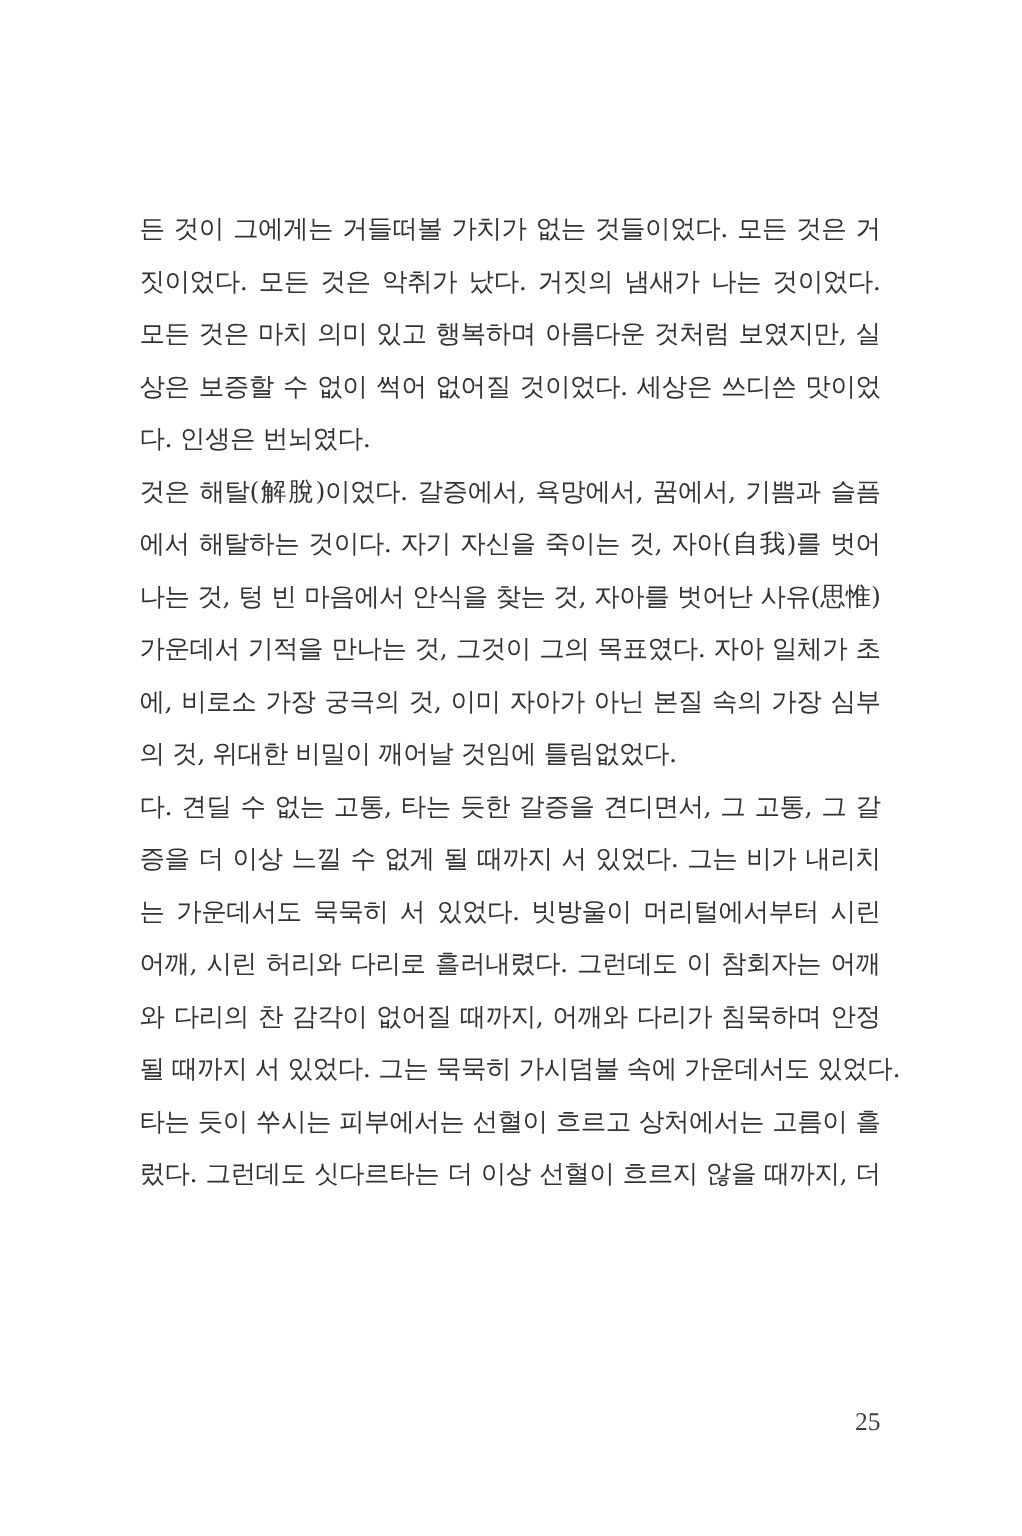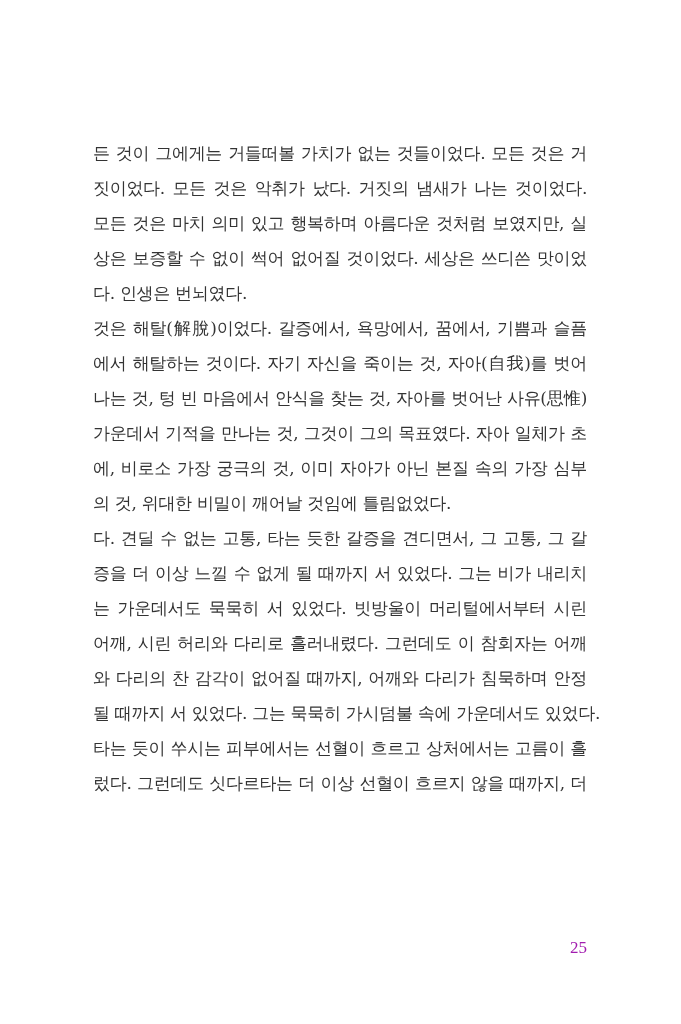--- a/index.html
+++ b/index.html
@@ -43,21 +43,21 @@
     }
     .line.last {
       text-align-last: left;
     }
     .page-number {
       position: absolute;
       right: 94px;
       top: 938px;
       font-family: "Liberation Serif", "DejaVu Serif", serif;
       font-size: 17px;
-      color: #a21caf;
+      color: #404040;
     }
   </style>
 </head>
 <body>
 
 <div class="page">
   <div class="text-block">
 
     <div class="paragraph">
       <div class="line">든 것이 그에게는 거들떠볼 가치가 없는 것들이었다. 모든 것은 거</div>

